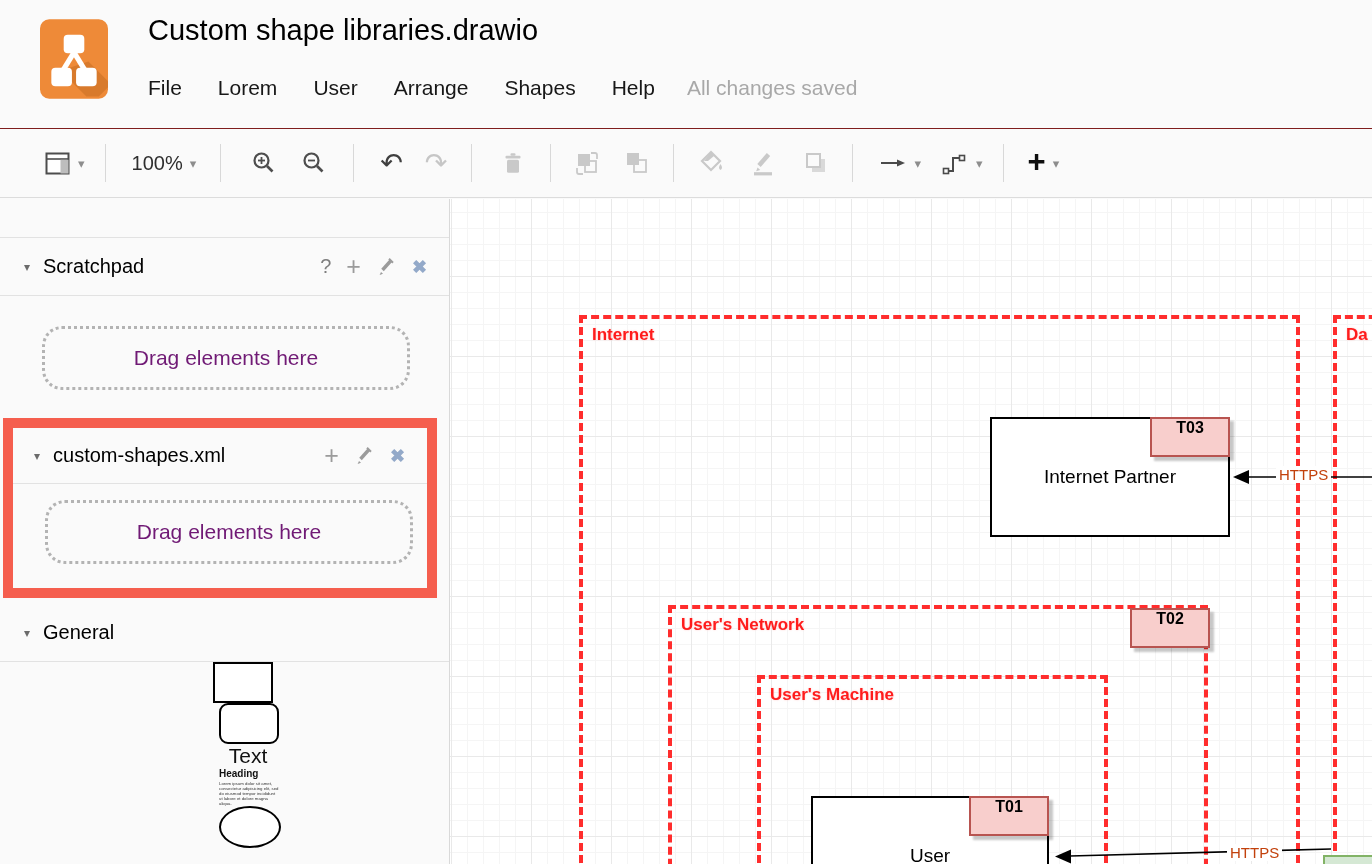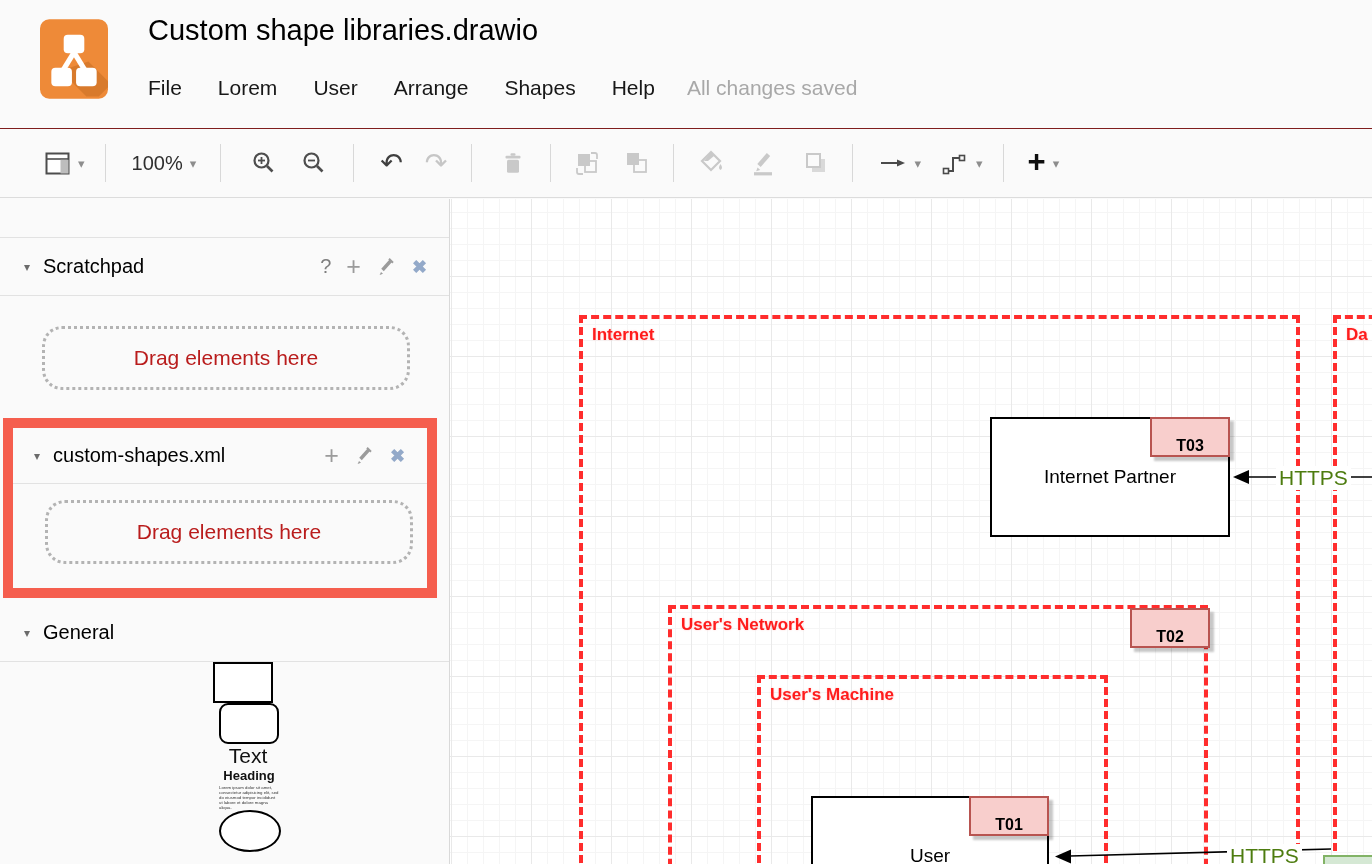--- a/index.html
+++ b/index.html
@@ -31,56 +31,56 @@
   .search-input::placeholder{color:#a5a5a5;}
   .search-mag{position:absolute;right:11px;top:13px;}
   .hdiv{border:none;border-top:1px solid #e2e2e2;margin:0;}
   .m38{margin-top:38px;}
   .sec-head{display:flex;align-items:center;height:57px;padding:0 22px 0 24px;font-size:20px;color:#000;}
   .tri{color:#6b6b6b;font-size:12px;margin-right:13px;}
   .sec-icons{margin-left:auto;display:flex;align-items:center;gap:15px;}
   .icon-q{color:#7d7d7d;font-size:20px;}
   .icon-plus{color:#9b9b9b;font-size:25px;font-weight:300;line-height:1;}
   .icon-x{color:#93a9c9;font-size:18px;font-weight:bold;}
-  .drop-zone{margin:30px 0 28px 42px;width:368px;height:64px;border:3px dotted #b3b3b3;border-radius:20px;display:flex;align-items:center;justify-content:center;font-size:21px;color:#b91c1c;box-sizing:border-box;background:transparent;}
+  .drop-zone{margin:30px 0 28px 42px;width:368px;height:64px;border:3px dotted #b3b3b3;border-radius:20px;display:flex;align-items:center;justify-content:center;font-size:21px;color:#701a75;box-sizing:border-box;background:transparent;}
   .custom-panel{border:10px solid #f55e4e;margin:18px 12px 0 3px;background:#fafafa;}
   .custom-panel .sec-head{padding-left:21px;height:55px;}
   .custom-panel .drop-zone{margin:16px 0 24px 32px;}
   .palette-row{display:flex;align-items:center;padding-left:37px;}
   .row1{flex-direction:column;}
   .row2{margin-top:19px;}
   .shp{box-sizing:border-box;background:#fff;border:2.5px solid #000;flex:none;}
   .shp-rect{width:60px;height:41px;}
   .shp-rrect{width:60px;height:41px;border-radius:9px;margin-left:11px;}
   .shp-textcell{width:70px;margin-left:10px;text-align:center;font-size:21px;color:#111;flex:none;}
   .shp-heading{width:60px;margin-left:12px;flex:none;background:transparent;}
-  .shp-heading .h-title{font-size:13px;font-weight:bold;color:#111;margin-bottom:2px;text-align:center;}
+  .shp-heading .h-title{font-size:10px;font-weight:bold;color:#111;margin-bottom:2px;}
   .shp-heading .h-body{font-size:4.3px;line-height:5px;color:#333;}
   .shp-ellipse{width:62px;height:42px;border-radius:50%;margin-left:13px;}
   .shp-square{width:60px;height:60px;}
   .shp-circle{width:57px;height:57px;border-radius:50%;margin-left:11px;}
   .shp-process{width:60px;height:59px;margin-left:12px;background-image:linear-gradient(#000,#000),linear-gradient(#000,#000);background-size:2.5px 100%;background-position:6px 0,47px 0;background-repeat:no-repeat;background-color:#fff;}
   .shp-diamond{width:63px;height:60px;margin-left:10px;flex:none;}
   .shp-para{width:56px;height:58px;margin-left:16px;transform:skewX(-19deg);}
   
   .canvas{position:absolute;left:450px;top:199px;width:922px;height:665px;overflow:hidden;background-color:#fff;
     background-image:
       linear-gradient(to right,#e9e9e9 1px,transparent 1px),
       linear-gradient(to bottom,#e9e9e9 1px,transparent 1px),
       linear-gradient(to right,#f5f5f5 1px,transparent 1px),
       linear-gradient(to bottom,#f5f5f5 1px,transparent 1px);
     background-size:80px 80px,80px 80px,16px 16px,16px 16px;
     background-position:1px 0,0 -3px,1px 0,0 -3px;}
   .boundary{position:absolute;border:4px dashed #ff2d2d;z-index:1;box-sizing:border-box;}
   .b-label{position:absolute;left:9px;top:6px;font-size:17px;font-weight:bold;color:#ff1c1c;white-space:nowrap;text-shadow:0 0 2px rgba(255,160,160,.55);}
   .node{position:absolute;background:#fff;border:2px solid #000;display:flex;align-items:center;justify-content:center;font-size:19px;color:#000;z-index:3;box-sizing:border-box;}
   .node-green{position:absolute;background:#d5e8d4;border:2px solid #82b366;z-index:3;box-sizing:border-box;}
-  .badge{position:absolute;width:80px;height:40px;background:#f8cecc;border:2px solid #b85450;box-shadow:4px 4px 2px rgba(0,0,0,.22);display:flex;align-items:flex-end;justify-content:center;font-size:16px;font-weight:bold;color:#000;z-index:5;box-sizing:border-box;}
+  .badge{position:absolute;width:80px;height:40px;background:#f8cecc;border:2px solid #b85450;box-shadow:4px 4px 2px rgba(0,0,0,.22);display:flex;align-items:flex-start;justify-content:center;font-size:16px;font-weight:bold;color:#000;z-index:5;box-sizing:border-box;}
   .edges-svg{position:absolute;left:0;top:0;z-index:4;pointer-events:none;}
-  .edge-label{position:absolute;background:#fff;font-size:21px;color:#4d7c0f;padding:0 3px;z-index:6;white-space:nowrap;}
+  .edge-label{position:absolute;background:#fff;font-size:15px;color:#c2410c;padding:0 3px;z-index:6;white-space:nowrap;}
 </style>
 </head>
 <body>
 
 <div class="header">
   <svg class="logo" viewBox="0 0 66 77">
     <rect x="0" y="0" width="66" height="77" rx="9" fill="#ee8a38"></rect>
     <path d="M20 50 L45 75 L57 75 L66 66 L66 60 L47 41 Z" fill="#d87a2c"></path>
     <g stroke="#fff" stroke-width="5">
       <line x1="33" y1="32" x2="22" y2="50"></line>

